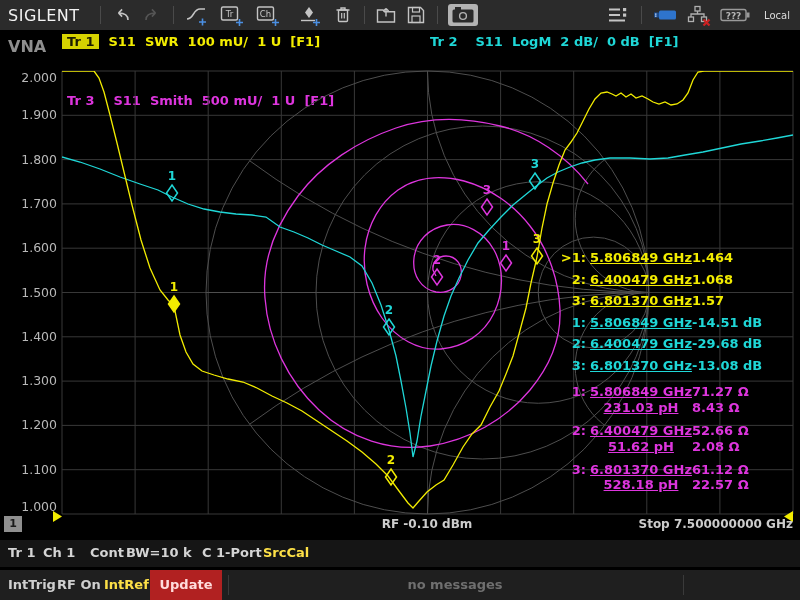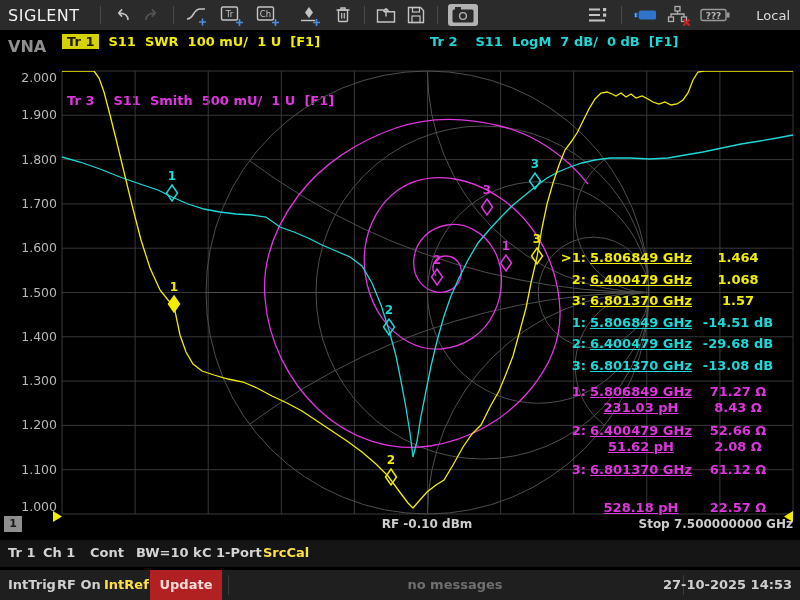--- a/index.html
+++ b/index.html
@@ -7,38 +7,38 @@
   .screen { position:relative; width:800px; height:600px; background:#000;
             font-family:"DejaVu Sans","Liberation Sans",sans-serif; overflow:hidden; }
 
   
   .toolbar { position:absolute; left:0; top:0; width:800px; height:30px;
              background:#2b2b2b; display:flex; align-items:center; }
   .logo { color:#f2f2f2; font-weight:normal; font-size:16px; letter-spacing:.5px; margin:0 14px 0 8px; }
   .tbtn { width:30px; height:26px; display:flex; align-items:center; justify-content:center; }
   .sep  { width:1px; height:18px; background:#4a4a4a; margin:0 6px; }
   .spacer { flex:1; }
-  .local { color:#dcdcdc; font-size:13px; margin:0 10px 0 20px; }
+  .local { color:#dcdcdc; font-size:10px; margin:0 10px 0 8px; }
   .camchip { background:#b3b3b3; border-radius:3px; width:30px; height:22px;
              display:flex; align-items:center; justify-content:center; }
 
   
   .hdr { position:absolute; font-size:13px; font-weight:600; white-space:nowrap; }
   .hdr span { margin-right:9px; }
   .vna { color:#8f8f8f; font-size:16px; }
   .chip-active { background:#d6d200; color:#1c1c00; padding:0 5px; margin-right:9px; }
   .t-yel { color:#f2ec00; } .t-cyn { color:#1fd7d7; } .t-mag { color:#de35de;margin-top:40px; }
 
   
   .readout { position:absolute; left:556px; top:0; width:228px; }
   .ro-row { position:absolute; left:0; width:228px; height:16px; display:flex;
             font-size:13px; font-weight:600; line-height:16px; }
   .ro-n { width:30px; text-align:right; }
   .ro-f { width:102px; text-align:center; margin-left:4px;text-decoration:underline; }
-  .ro-v { flex:1; text-align:center; }
+  .ro-v { flex:1; text-align:left; }
 
   
   .stim { position:absolute; left:0; top:515px; width:800px; height:19px; color:#cccccc;
           font-size:12px; font-weight:600; }
   .chbox { position:absolute; left:4px; top:1px; width:18px; height:16px; background:#8f8f8f;
            color:#1a1a1a; font-size:11px; font-weight:bold; text-align:center; line-height:16px; }
   .stim-start { position:absolute; left:62px; top:2px; }
   .stim-rf { position:absolute; left:427px; top:2px; transform:translateX(-50%); }
   .stim-stop { position:absolute; right:7px; top:2px; }
 
@@ -178,21 +178,21 @@
     <div class="local">Local</div>
   </div>
 
   <div class="hdr vna" style="left:8px; top:37px;">VNA</div>
 
   <div class="hdr t-yel" style="left:62px; top:34px;">
     <span class="chip-active">Tr 1</span><span>S11</span><span>SWR</span><span>100 mU/</span><span>1 U</span><span>[F1]</span>
   </div>
 
   <div class="hdr t-cyn" style="left:430px; top:34px;">
-    <span style="margin-right:18px">Tr 2</span><span>S11</span><span>LogM</span><span>7 dB/</span><span>0 dB</span><span>[F1]</span>
+    <span style="margin-right:18px">Tr 2</span><span>S11</span><span>LogM</span><span>2 dB/</span><span>0 dB</span><span>[F1]</span>
   </div>
 
   <div class="hdr t-mag" style="left:62px; top:53px;">
     <span style="margin-right:14px;padding:0 5px;">Tr 3</span><span>S11</span><span>Smith</span><span>500 mU/</span><span>1 U</span><span>[F1]</span>
   </div>
 
   <svg id="plot" width="800" height="600" viewBox="0 0 800 600" style="position:absolute;left:0;top:0;">
     <defs>
       <clipPath id="smithClip">
           <circle cx="427.5" cy="292.5" r="221.5"></circle>
@@ -372,45 +372,44 @@
       <div class="ro-row" style="top: 439px; color: rgb(222, 53, 222);">
         <span class="ro-n"></span>
         <span class="ro-f">51.62 pH</span>
         <span class="ro-v">2.08 Ω</span>
       </div>
       <div class="ro-row" style="top: 462px; color: rgb(222, 53, 222);">
         <span class="ro-n">3:</span>
         <span class="ro-f">6.801370 GHz</span>
         <span class="ro-v">61.12 Ω</span>
       </div>
-      <div class="ro-row" style="top: 500px; color: rgb(222, 53, 222);">
+      <div class="ro-row" style="top: 477px; color: rgb(222, 53, 222);">
         <span class="ro-n"></span>
         <span class="ro-f">528.18 pH</span>
         <span class="ro-v">22.57 Ω</span>
       </div>
     </div>
 
   <div class="stim">
     <div class="chbox">1</div>
     <span class="stim-rf">RF -0.10 dBm</span>
     <span class="stim-stop">Stop 7.500000000 GHz</span>
   </div>
 
   <div class="bar1">
     <span style="left:8px">Tr 1</span>
     <span style="left:43px">Ch 1</span>
     <span style="left:90px">Cont</span>
-    <span style="left:136px">BW=10 k</span>
+    <span style="left:126px">BW=10 k</span>
     <span style="left:202px">C 1-Port</span>
     <span style="left:263px" class="dim">SrcCal</span>
   </div>
 
   <div class="bar2">
     <span class="itm" style="left:8px">IntTrig</span>
     <span class="itm" style="left:57px">RF On</span>
     <span class="itm dim" style="left:104px">IntRef</span>
     <div class="redbtn">Update Off</div>
     <div class="vdiv" style="left:228px"></div>
     <span class="msg">no messages</span>
     <div class="vdiv" style="left:683px"></div>
-    <span class="dt">27-10-2025 14:53</span>
   </div>
 </div>
 
 </body></html>

